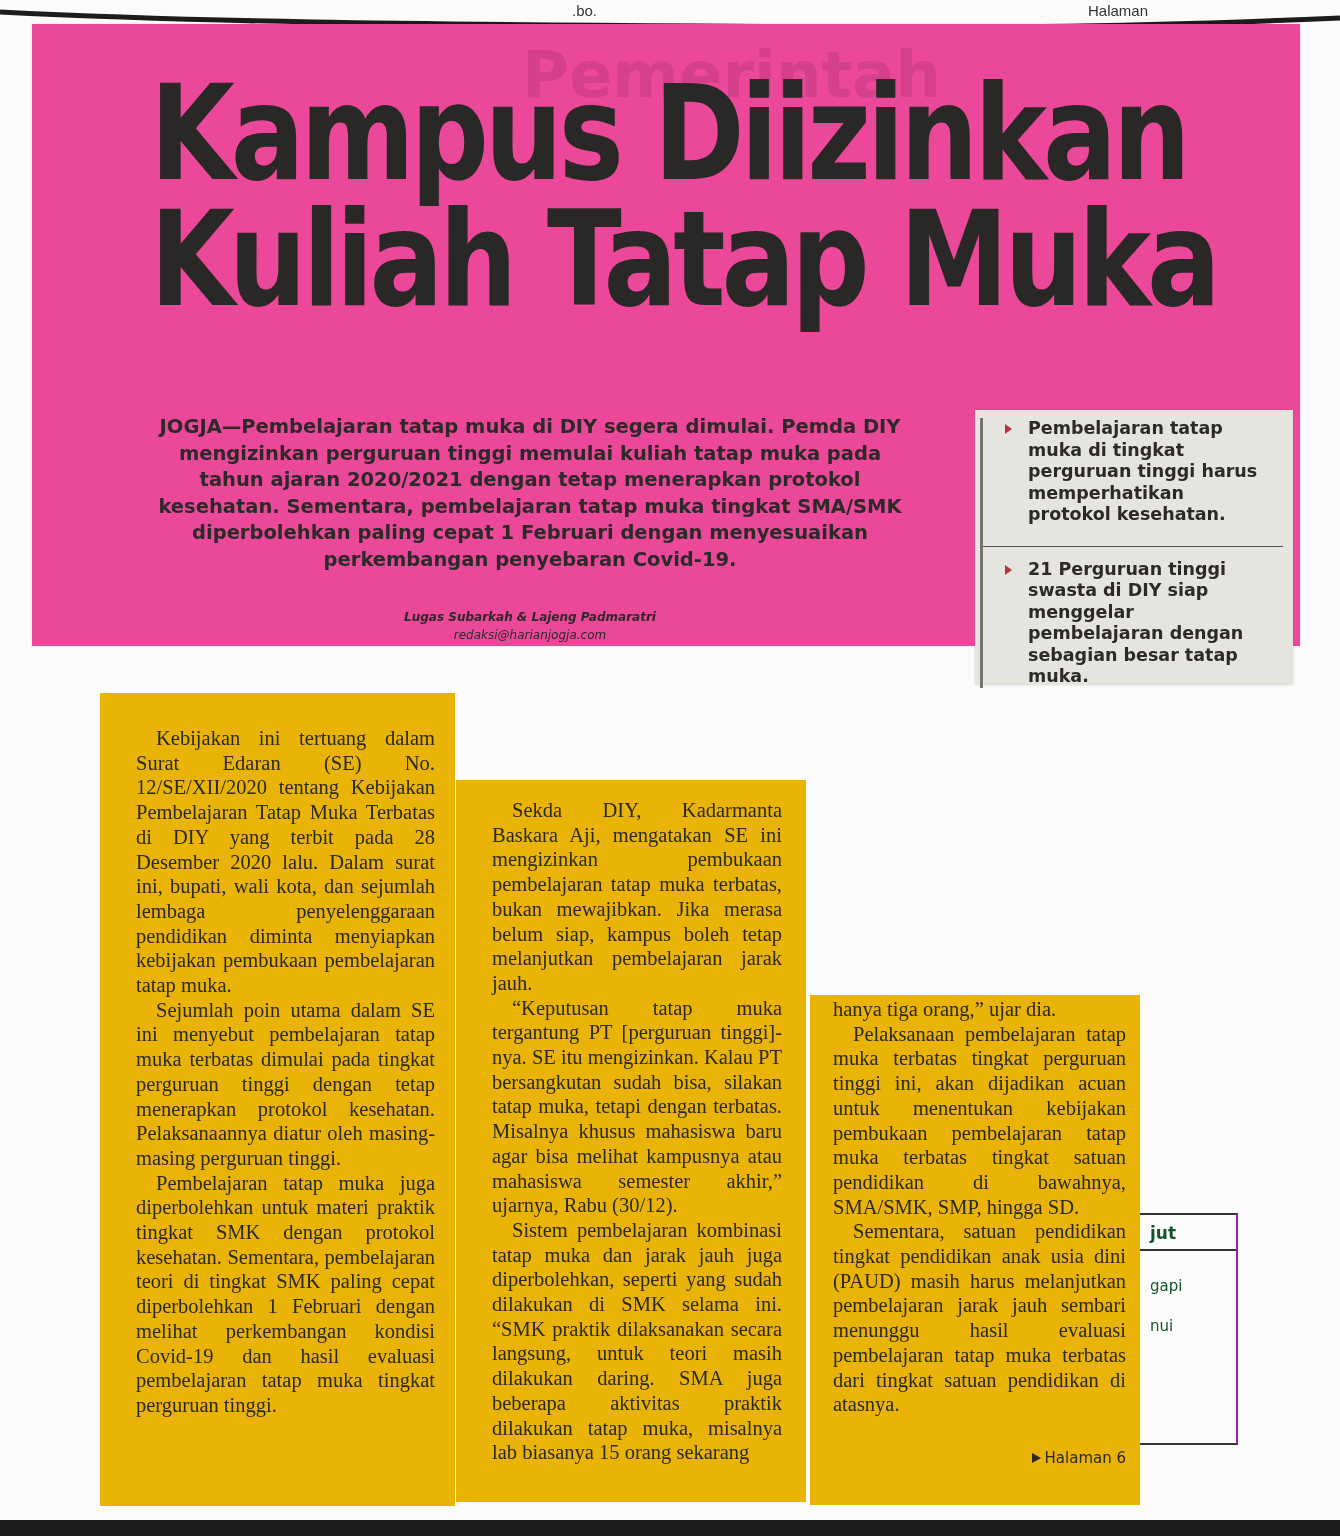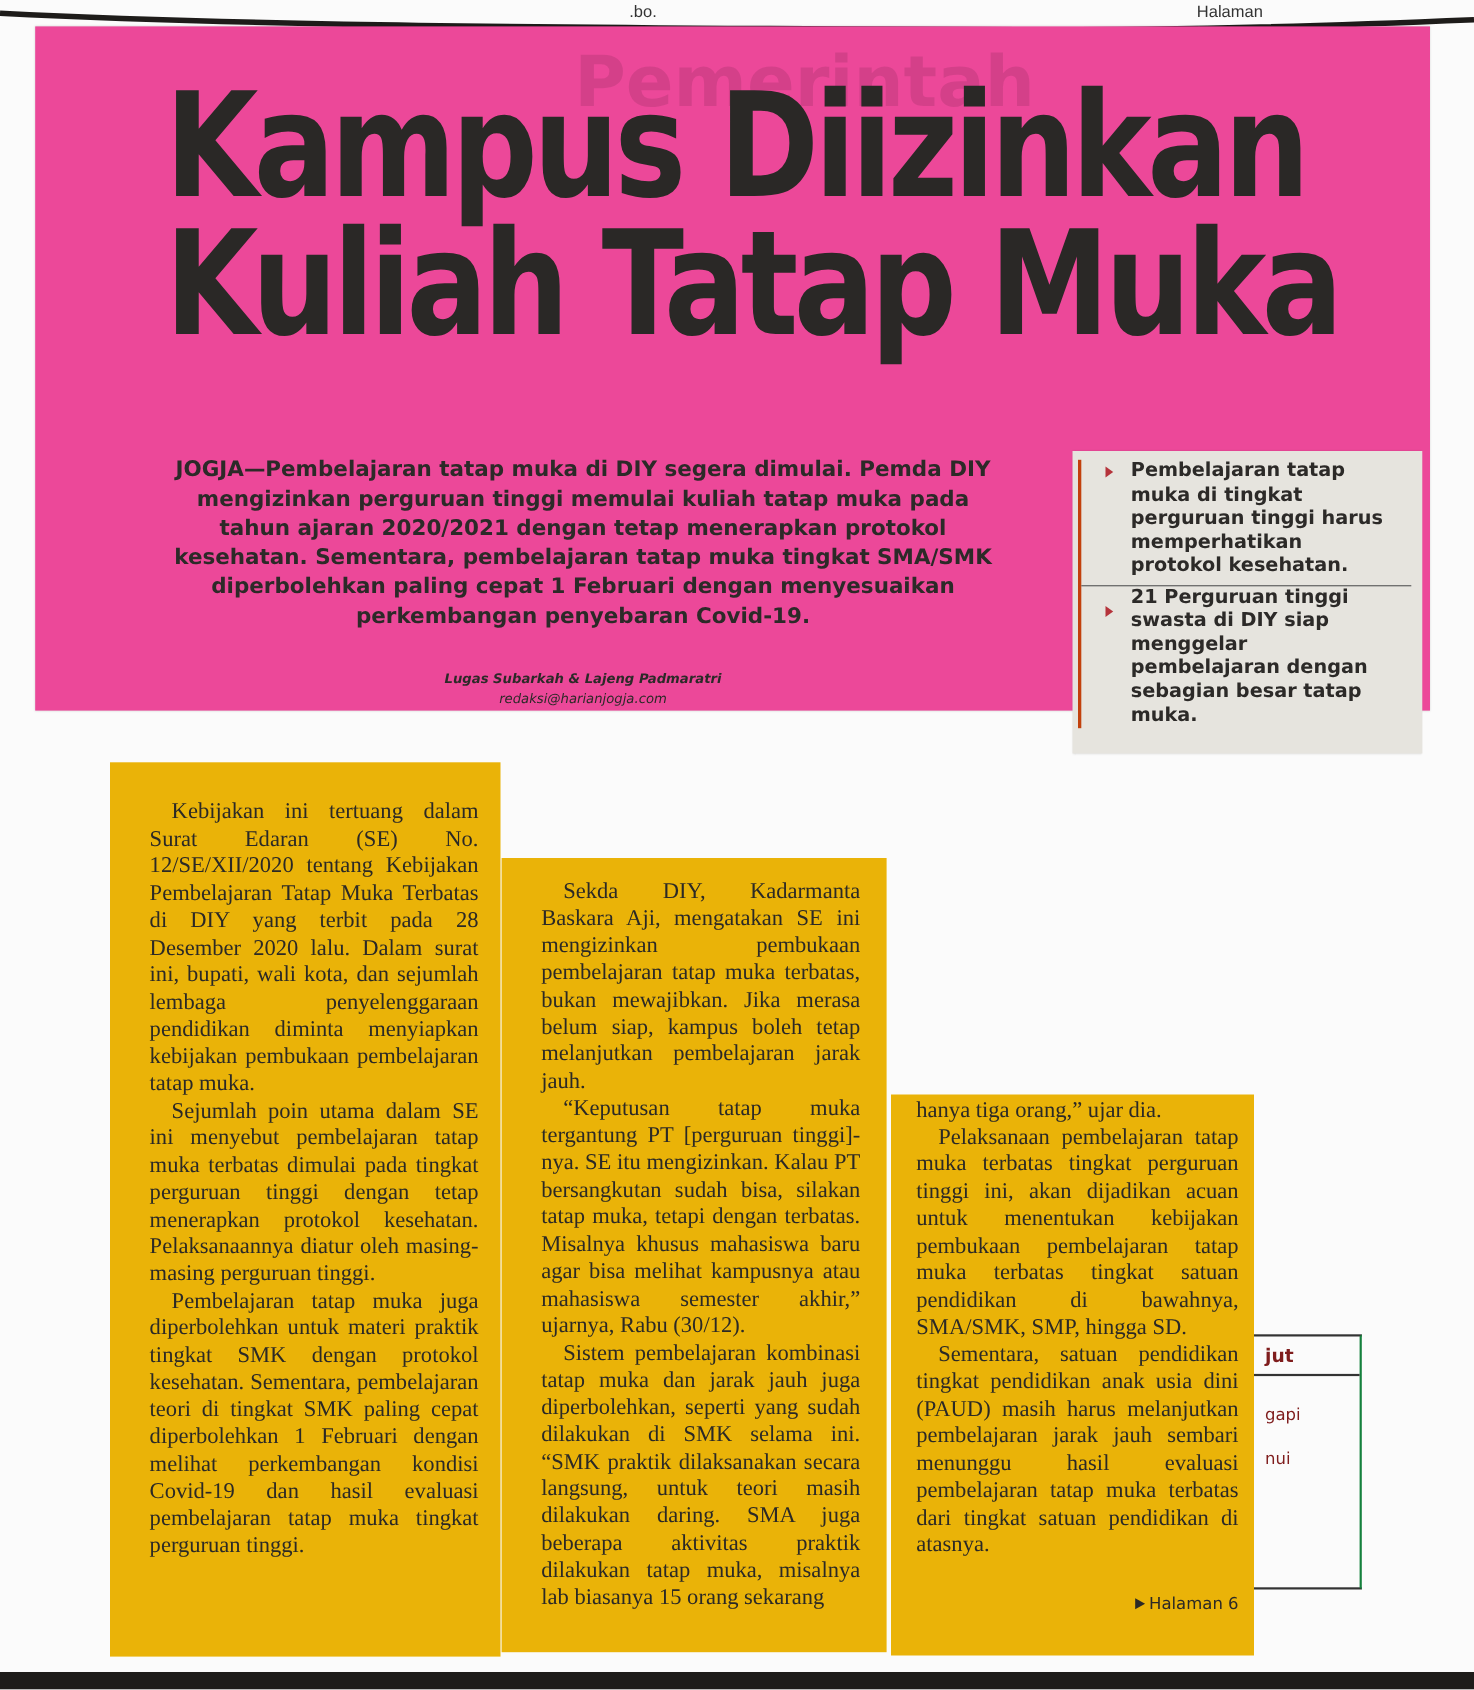--- a/index.html
+++ b/index.html
@@ -39,28 +39,28 @@
       font-size: 19.5px; line-height: 26.5px;
     }
     .byline {
       position: absolute; left: 360px; top: 608px; width: 340px; text-align: center;
       font-family: "DejaVu Sans", sans-serif; font-style: italic; color: #2c2a28;
       font-size: 12px; line-height: 18px;
     }
     .byline .author { font-weight: bold; }
     .highlights {
       position: absolute; left: 980px; top: 418px; width: 300px;
-      border-left: 3px solid #c2410c;
+      border-left: 3px solid #737373;
     }
     .hl-item {
       position: relative; padding-left: 45px; padding-right: 12px;
       font-family: "DejaVu Sans", sans-serif; font-weight: bold; color: #2c2a28;
       font-size: 17.5px; line-height: 21.5px;
     }
-    .hl-item + .hl-item { border-top: 1px solid #555; margin-top: 6px; }
+    .hl-item + .hl-item { border-top: 1px solid #555; margin-top: 20px; padding-top: 12px; }
     .hl-bullet {
       position: absolute; left: 22px; top: 6px; width: 0; height: 0;
       border-top: 5px solid transparent; border-bottom: 5px solid transparent;
       border-left: 7px solid #b5333b;
     }
     .hl-item + .hl-item .hl-bullet { top: 18px; }
     .col {
       position: absolute; background: #eab308;
       font-family: "Liberation Serif", serif; color: #2b2926;
       font-size: 20.5px; line-height: 24.7px; text-align: justify;
@@ -75,22 +75,22 @@
       position: absolute; right: 14px; bottom: 34px;
       font-family: "DejaVu Sans", sans-serif; font-size: 15px; color: #2b2926;
     }
     .continued .tri {
       display: inline-block; width: 0; height: 0; margin-right: 4px;
       border-top: 5px solid transparent; border-bottom: 5px solid transparent;
       border-left: 9px solid #2b2926;
     }
     .sidebox {
       position: absolute; left: 1140px; top: 1213px; width: 96px; height: 228px;
-      border-top: 2px solid #333; border-bottom: 2px solid #333; border-right: 2px solid #15803d;
-      font-family: "DejaVu Sans", sans-serif; font-size: 15px; color: #7f1d1d;
+      border-top: 2px solid #333; border-bottom: 2px solid #333; border-right: 2px solid #a21caf;
+      font-family: "DejaVu Sans", sans-serif; font-size: 15px; color: #14532d;
     }
     .sidebox .hdr { position: absolute; left: 10px; top: 8px; font-weight: bold; font-size: 17px; }
     .sidebox .hdr-line { position: absolute; left: 0; right: 0; top: 34px; border-top: 2px solid #333; }
     .sidebox .t1 { position: absolute; left: 10px; top: 62px; }
     .sidebox .t2 { position: absolute; left: 10px; top: 102px; }
     .bottom-line {
       position: absolute; left: 0; top: 1520px; width: 1340px; height: 16px; background: #1e1c1a;
     }
   </style>
 </head>

